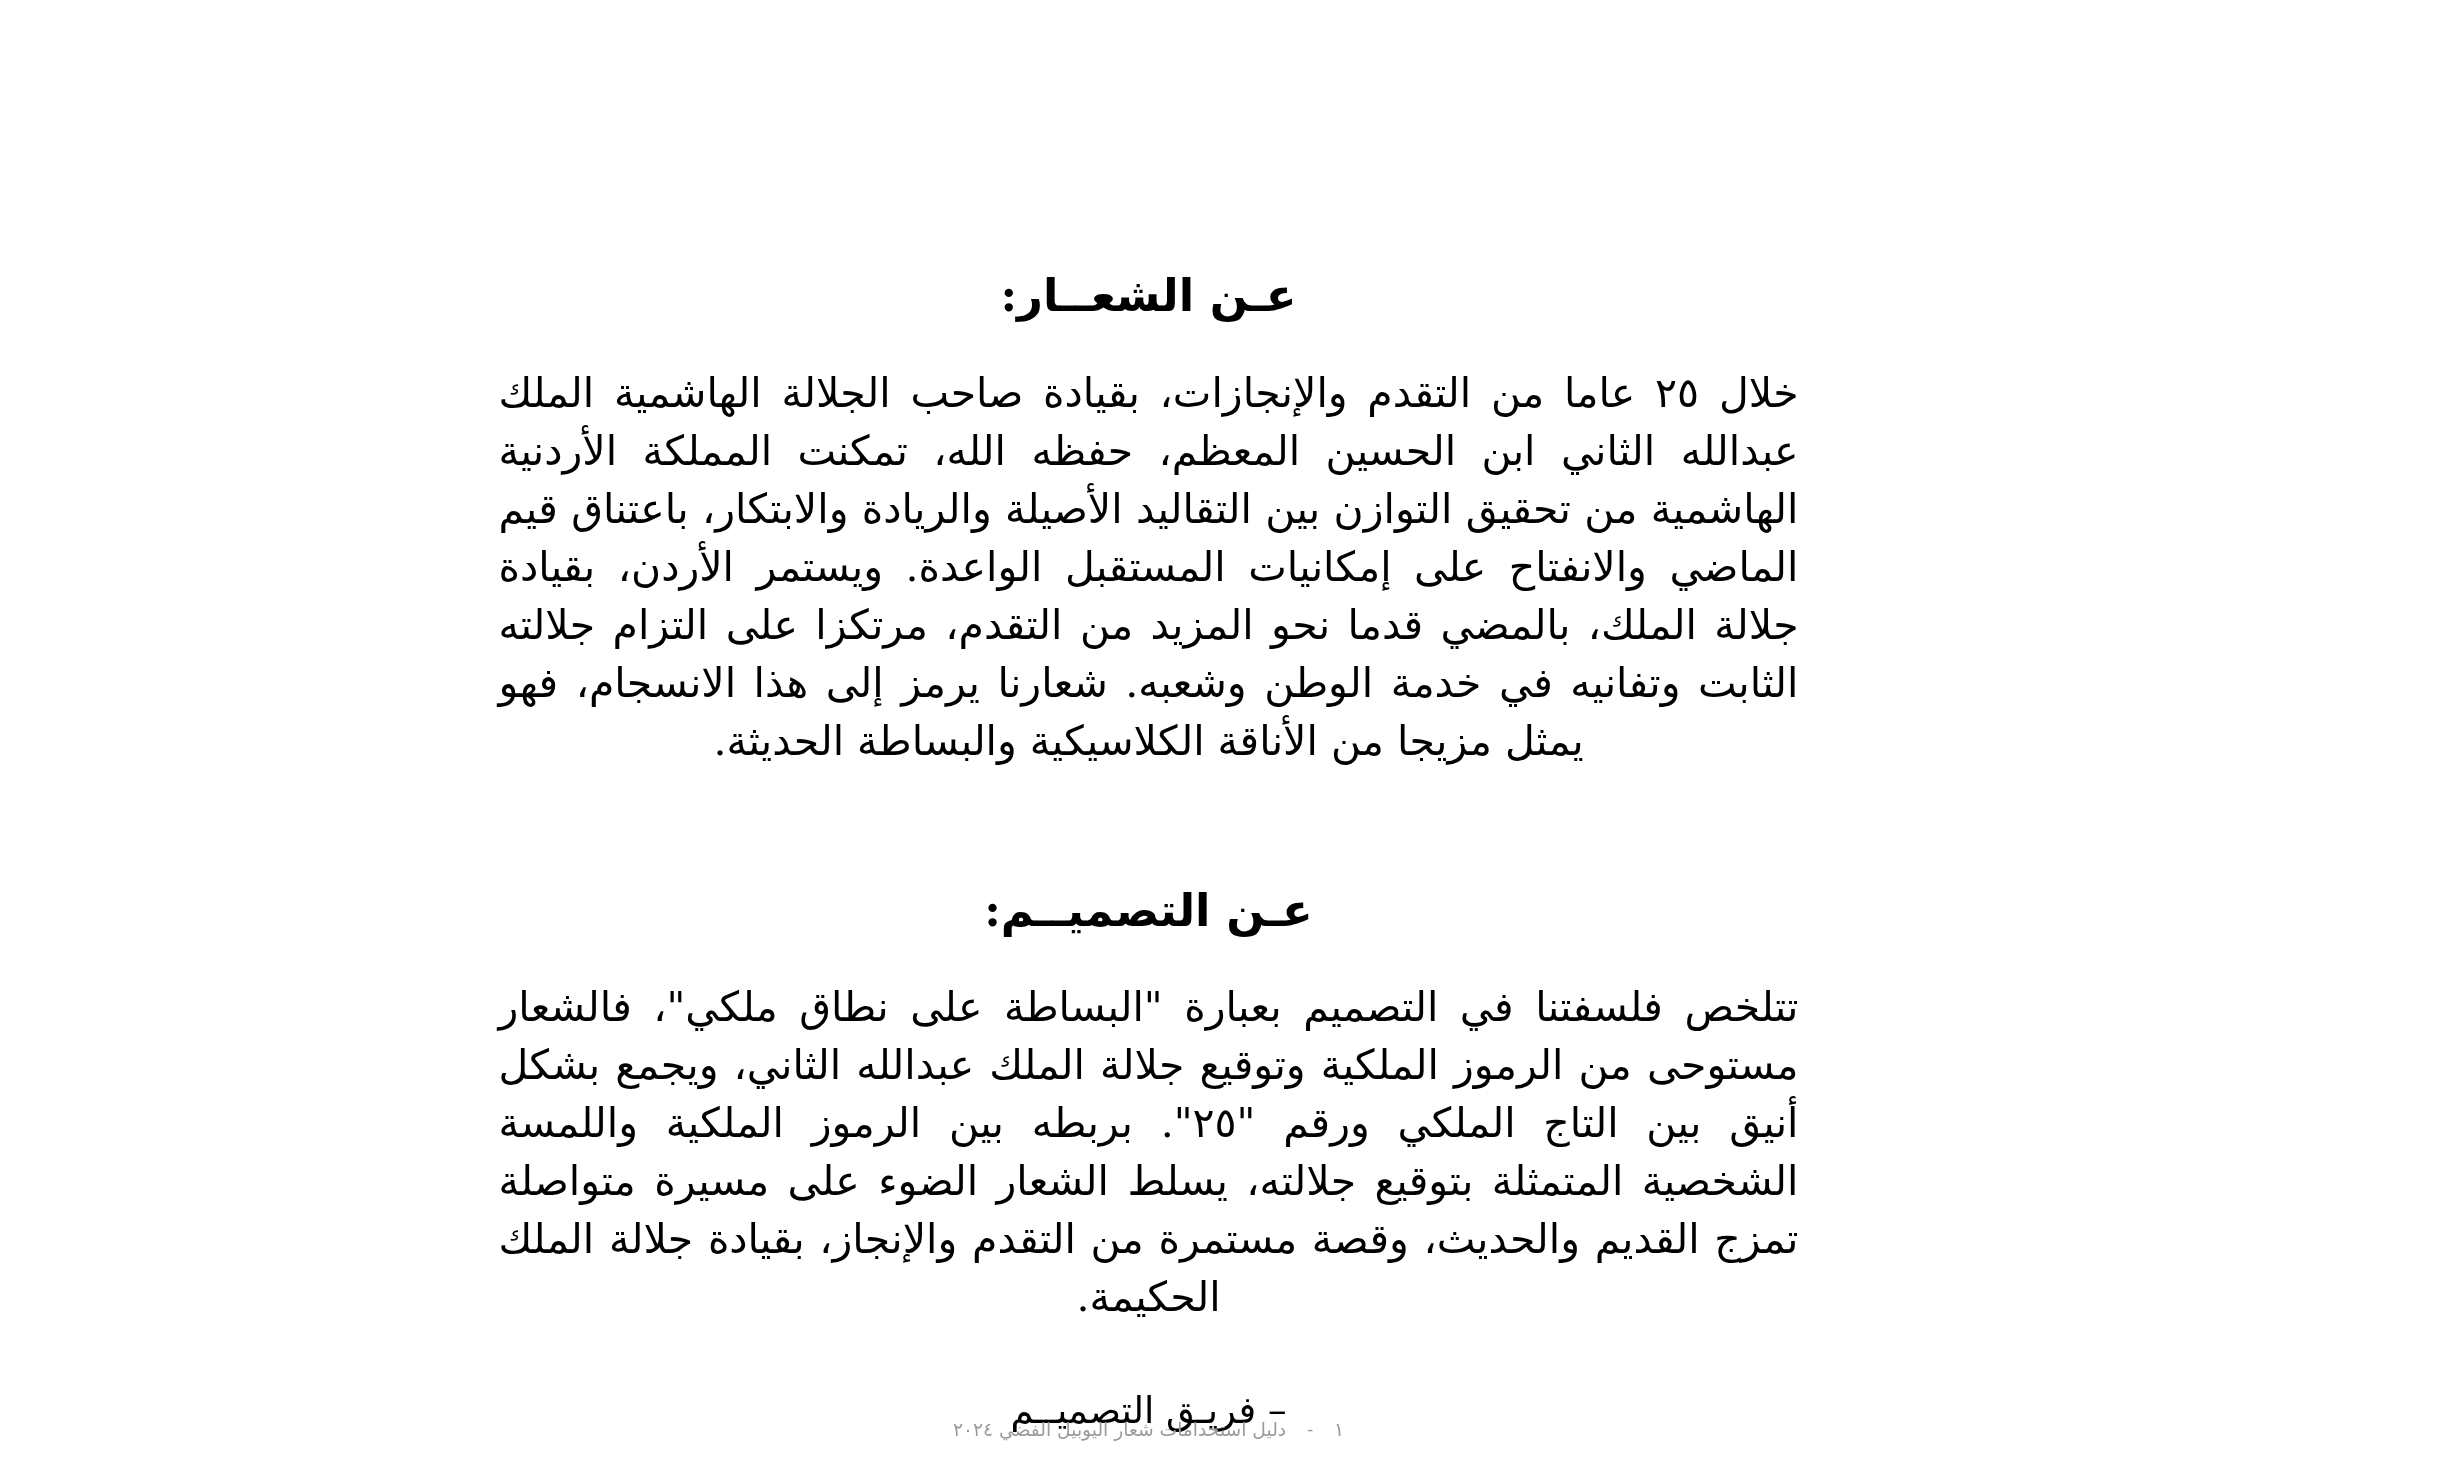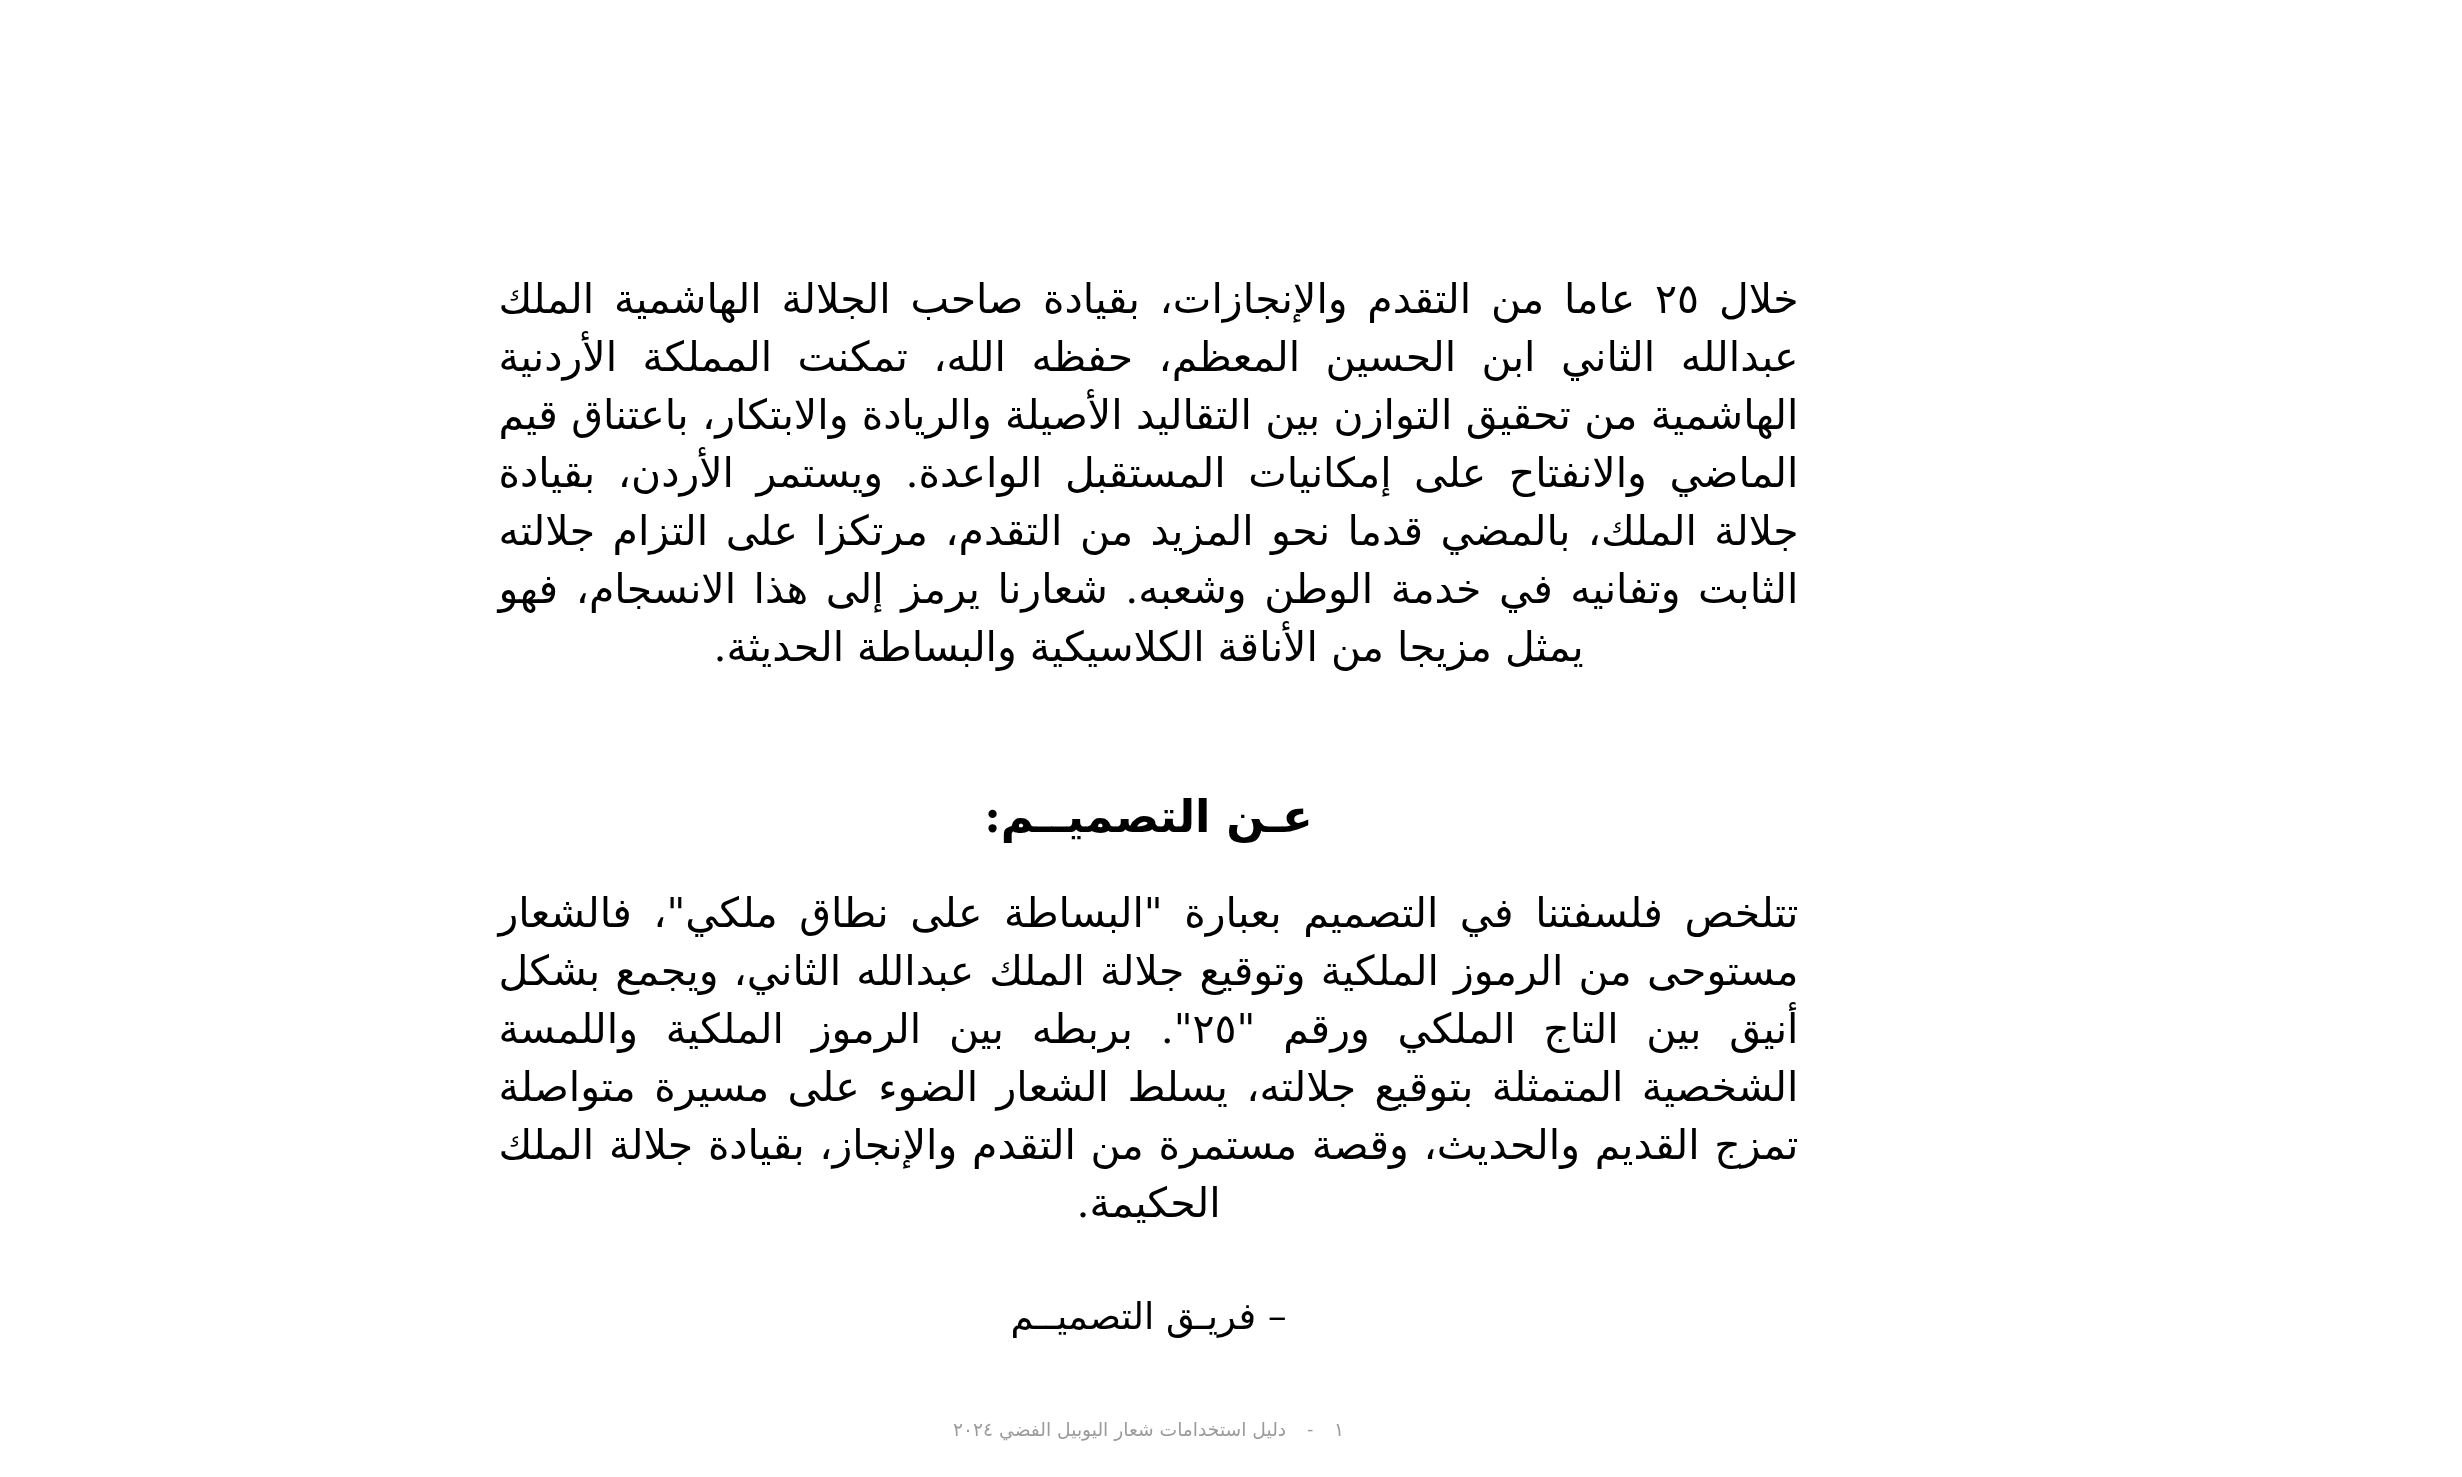--- a/index.html
+++ b/index.html
@@ -66,20 +66,21 @@
     display: inline-block;
     margin: 0 14.8px;
   }
 </style>
 </head>
 <body>
 
 <div class="page">
   <main class="content">
 
+    <h1 class="section-heading">عـن الشعــار:</h1>
 
     <p class="body-text">خلال ٢٥ عاما من التقدم والإنجازات، بقيادة صاحب الجلالة الهاشمية الملك عبدالله الثاني ابن الحسين المعظم، حفظه الله، تمكنت المملكة الأردنية الهاشمية من تحقيق التوازن بين التقاليد الأصيلة والريادة والابتكار، باعتناق قيم الماضي والانفتاح على إمكانيات المستقبل الواعدة. ويستمر الأردن، بقيادة جلالة الملك، بالمضي قدما نحو المزيد من التقدم، مرتكزا على التزام جلالته الثابت وتفانيه في خدمة الوطن وشعبه. شعارنا يرمز إلى هذا الانسجام، فهو يمثل مزيجا من الأناقة الكلاسيكية والبساطة الحديثة.</p>
 
     <h2 class="section-heading second">عـن التصميــم:</h2>
 
     <p class="body-text second">تتلخص فلسفتنا في التصميم بعبارة "البساطة على نطاق ملكي"، فالشعار مستوحى من الرموز الملكية وتوقيع جلالة الملك عبدالله الثاني، ويجمع بشكل أنيق بين التاج الملكي ورقم "٢٥". بربطه بين الرموز الملكية واللمسة الشخصية المتمثلة بتوقيع جلالته، يسلط الشعار الضوء على مسيرة متواصلة تمزج القديم والحديث، وقصة مستمرة من التقدم والإنجاز، بقيادة جلالة الملك الحكيمة.</p>
 
     <p class="signature">– فريـق التصميــم</p>
 
   </main>

